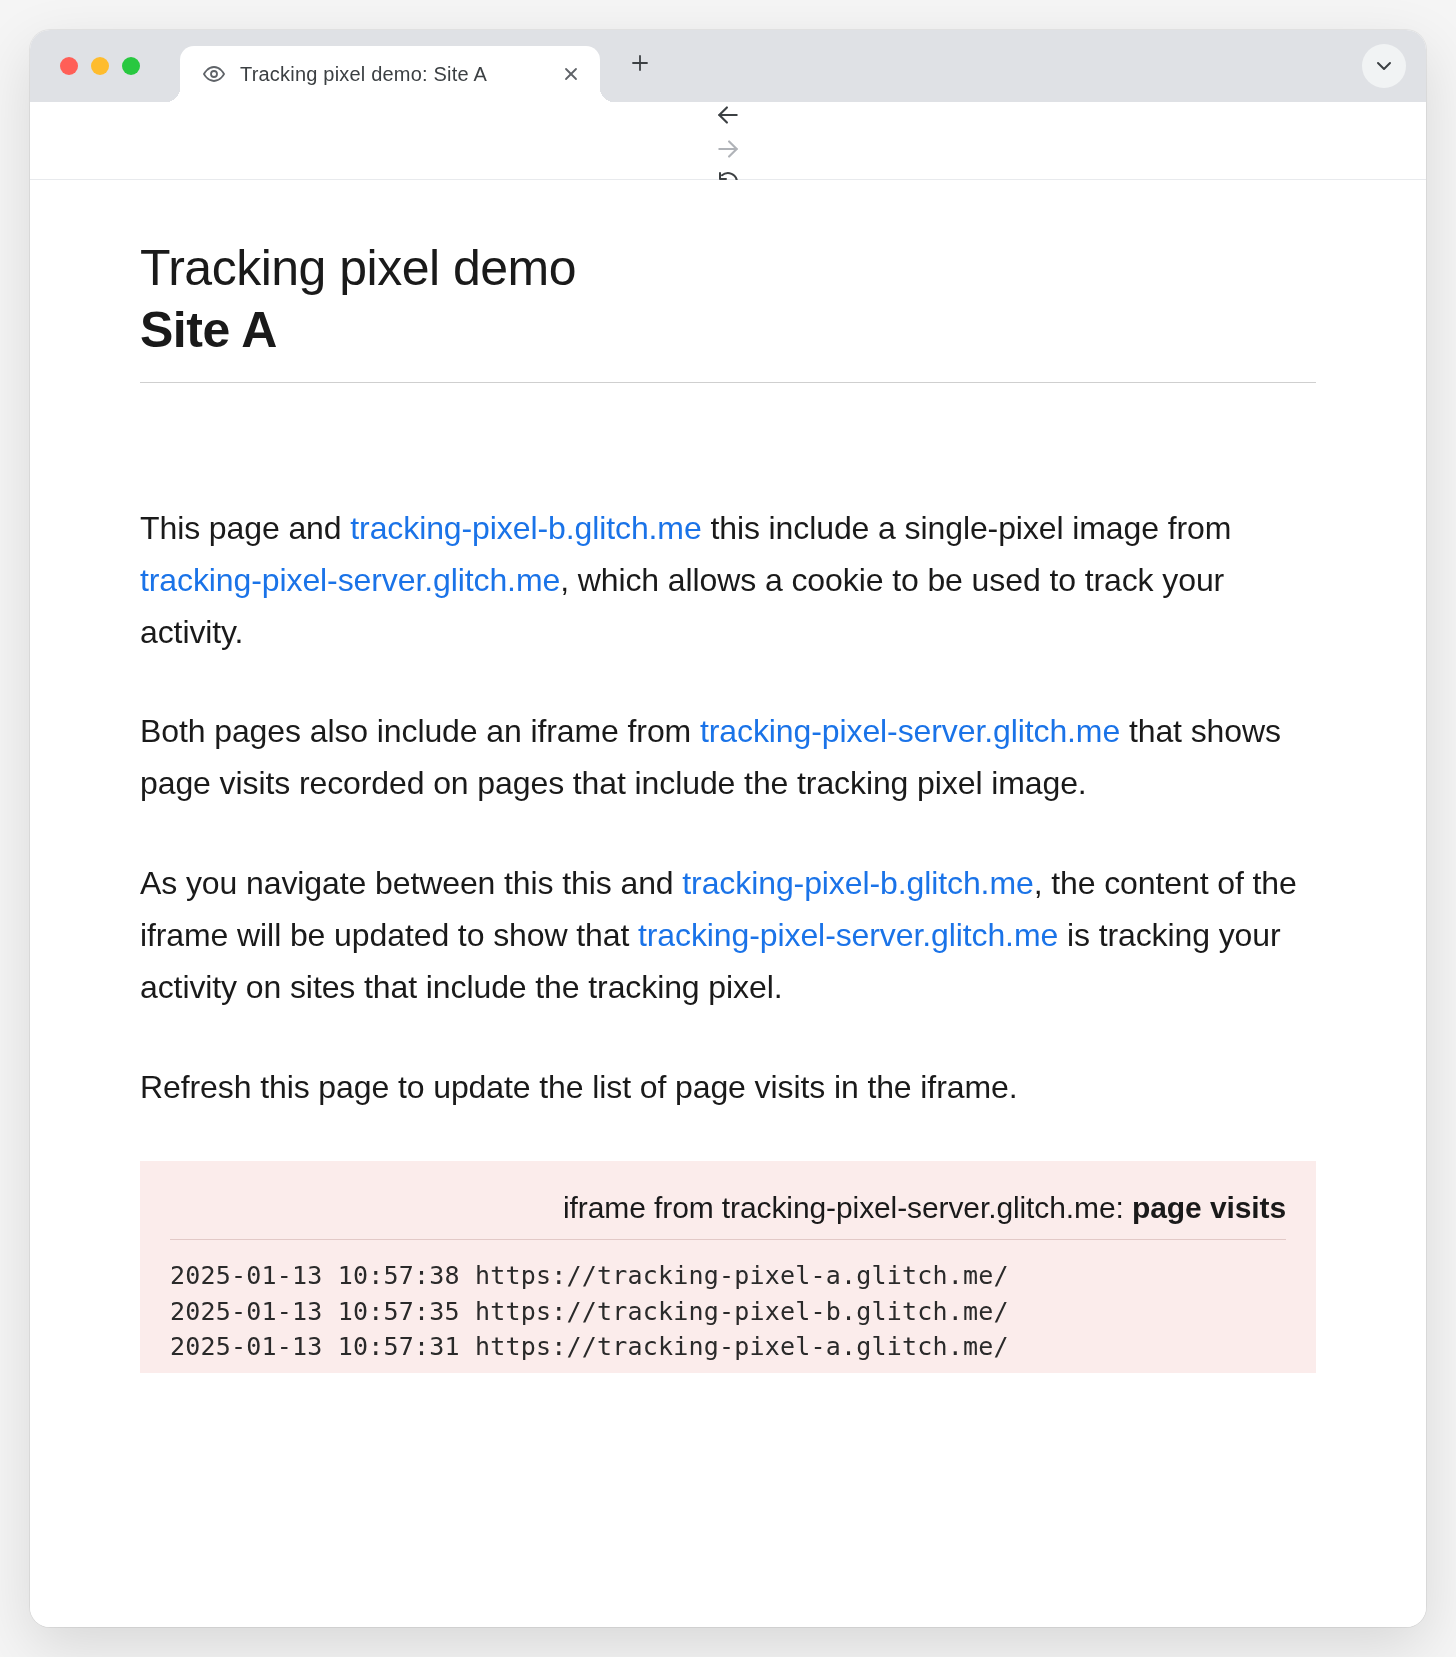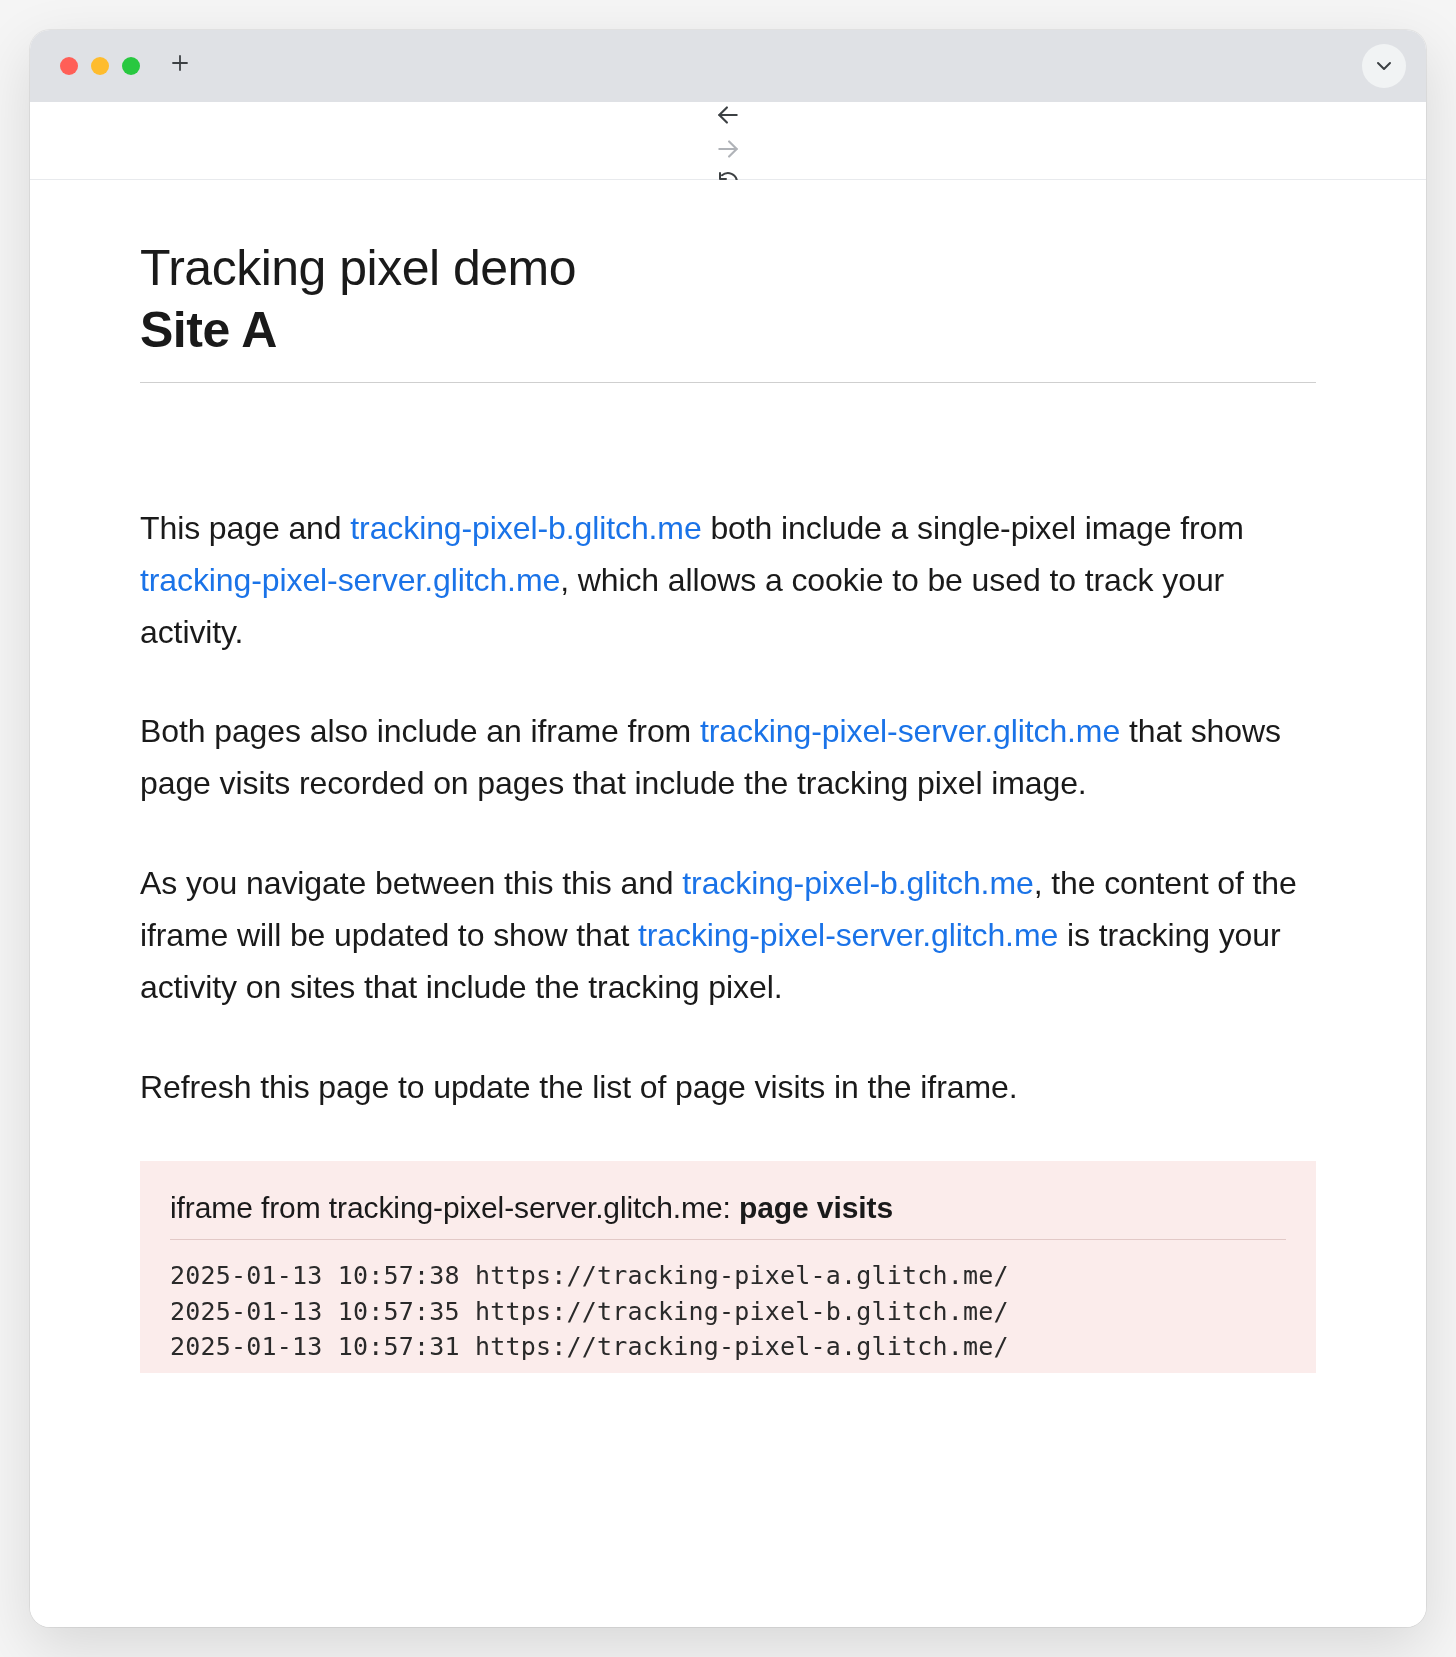--- a/index.html
+++ b/index.html
@@ -202,20 +202,21 @@
   .iframe-box {
     margin-top: 26px;
     background: #fbeceb;
     padding: 30px 30px 0 30px;
   }
   .iframe-title {
     font-size: 30px;
     color:#1a1a1a;
     font-weight:400;
     letter-spacing:-0.1px;
+    text-align:right;
   }
   .iframe-title .strong { font-weight:700; }
   hr.iframe-rule {
     border:none;
     border-top: 1px solid #e2c9c7;
     margin: 14px 0 18px 0;
   }
   .log {
     font-family: ui-monospace, SFMono-Regular, Menlo, Consolas, monospace;
     font-size: 25px;
@@ -231,20 +232,35 @@
 
 <div class="window">
 
   <div class="tabstrip">
     <div class="traffic-lights">
       <div class="tl red"></div>
       <div class="tl yellow"></div>
       <div class="tl green"></div>
     </div>
 
+    <div class="tab">
+      <span class="tab-favicon">
+        <svg width="24" height="24" viewBox="0 0 24 24" fill="none" stroke="#5f6368" stroke-width="1.8">
+          <path d="M2 12s3.5-7 10-7 10 7 10 7-3.5 7-10 7S2 12 2 12z"></path>
+          <circle cx="12" cy="12" r="3"></circle>
+        </svg>
+      </span>
+      <span class="tab-title">Tracking pixel demo: Site A</span>
+      <span class="tab-close">
+        <svg width="16" height="16" viewBox="0 0 16 16" stroke="#5f6368" stroke-width="1.8" stroke-linecap="round">
+          <line x1="3" y1="3" x2="13" y2="13"></line>
+            <line x1="13" y1="3" x2="3" y2="13"></line>
+        </svg>
+      </span>
+    </div>
 
     <div class="newtab-btn">
       <svg width="20" height="20" viewBox="0 0 20 20" stroke="#3c4043" stroke-width="1.8" stroke-linecap="round">
         <line x1="10" y1="3" x2="10" y2="17"></line>
           <line x1="3" y1="10" x2="17" y2="10"></line>
       </svg>
     </div>
 
     <div class="tab-dropdown">
       <svg width="18" height="18" viewBox="0 0 18 18" fill="none" stroke="#3c4043" stroke-width="2" stroke-linecap="round" stroke-linejoin="round">
@@ -326,21 +342,21 @@
 
       <h1 class="page-title">
         <span>Tracking pixel demo</span>
         <span class="bold">Site A</span>
       </h1>
       <hr class="title-rule">
 
       <div class="body-copy">
 
         <p>
-          <span>This page and </span><a>tracking-pixel-b.glitch.me</a><span> both include a single-pixel image from </span><a>tracking-pixel-server.glitch.me</a><span>, which allows a cookie to be used to track your activity.</span>
+          <span>This page and </span><a>tracking-pixel-b.glitch.me</a><span> this include a single-pixel image from </span><a>tracking-pixel-server.glitch.me</a><span>, which allows a cookie to be used to track your activity.</span>
         </p>
 
         <p>
           <span>Both pages also include an iframe from </span><a>tracking-pixel-server.glitch.me</a><span> that shows page visits recorded on pages that include the tracking pixel image.</span>
         </p>
 
         <p>
           <span>As you navigate between this this and </span><a>tracking-pixel-b.glitch.me</a><span>, the content of the iframe will be updated to show that </span><a>tracking-pixel-server.glitch.me</a><span> is tracking your activity on sites that include the tracking pixel.</span>
         </p>
 

